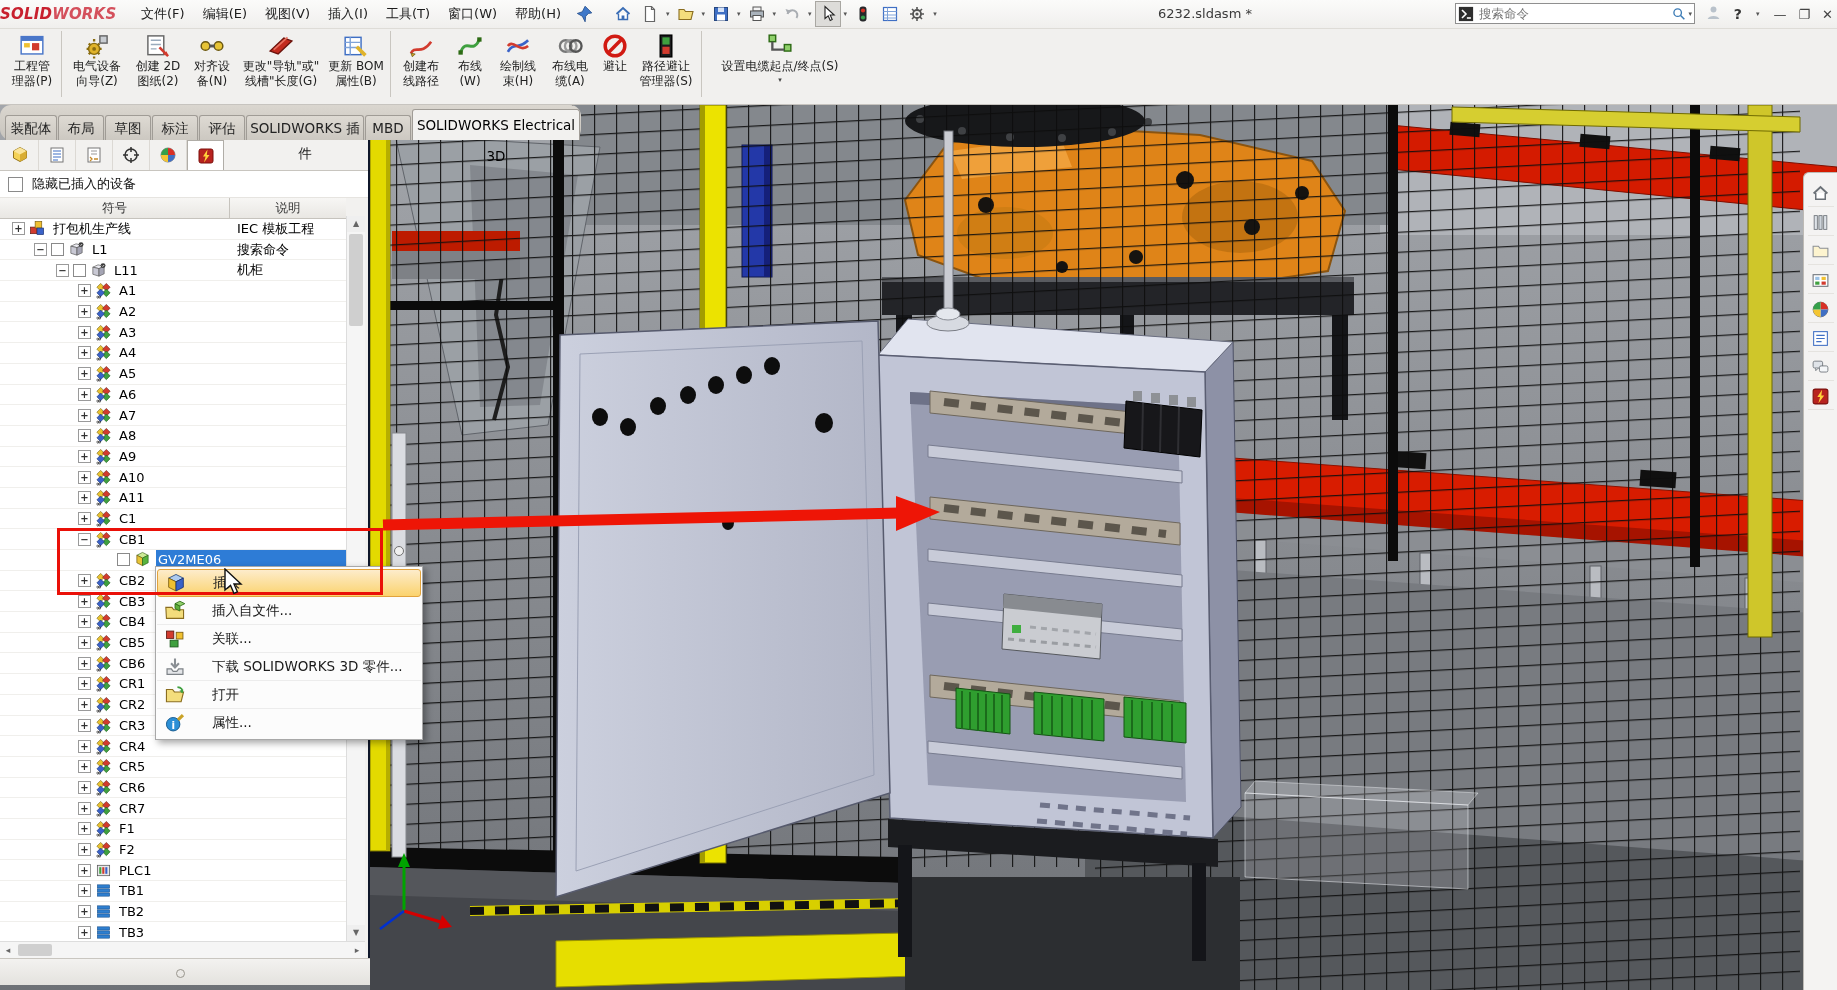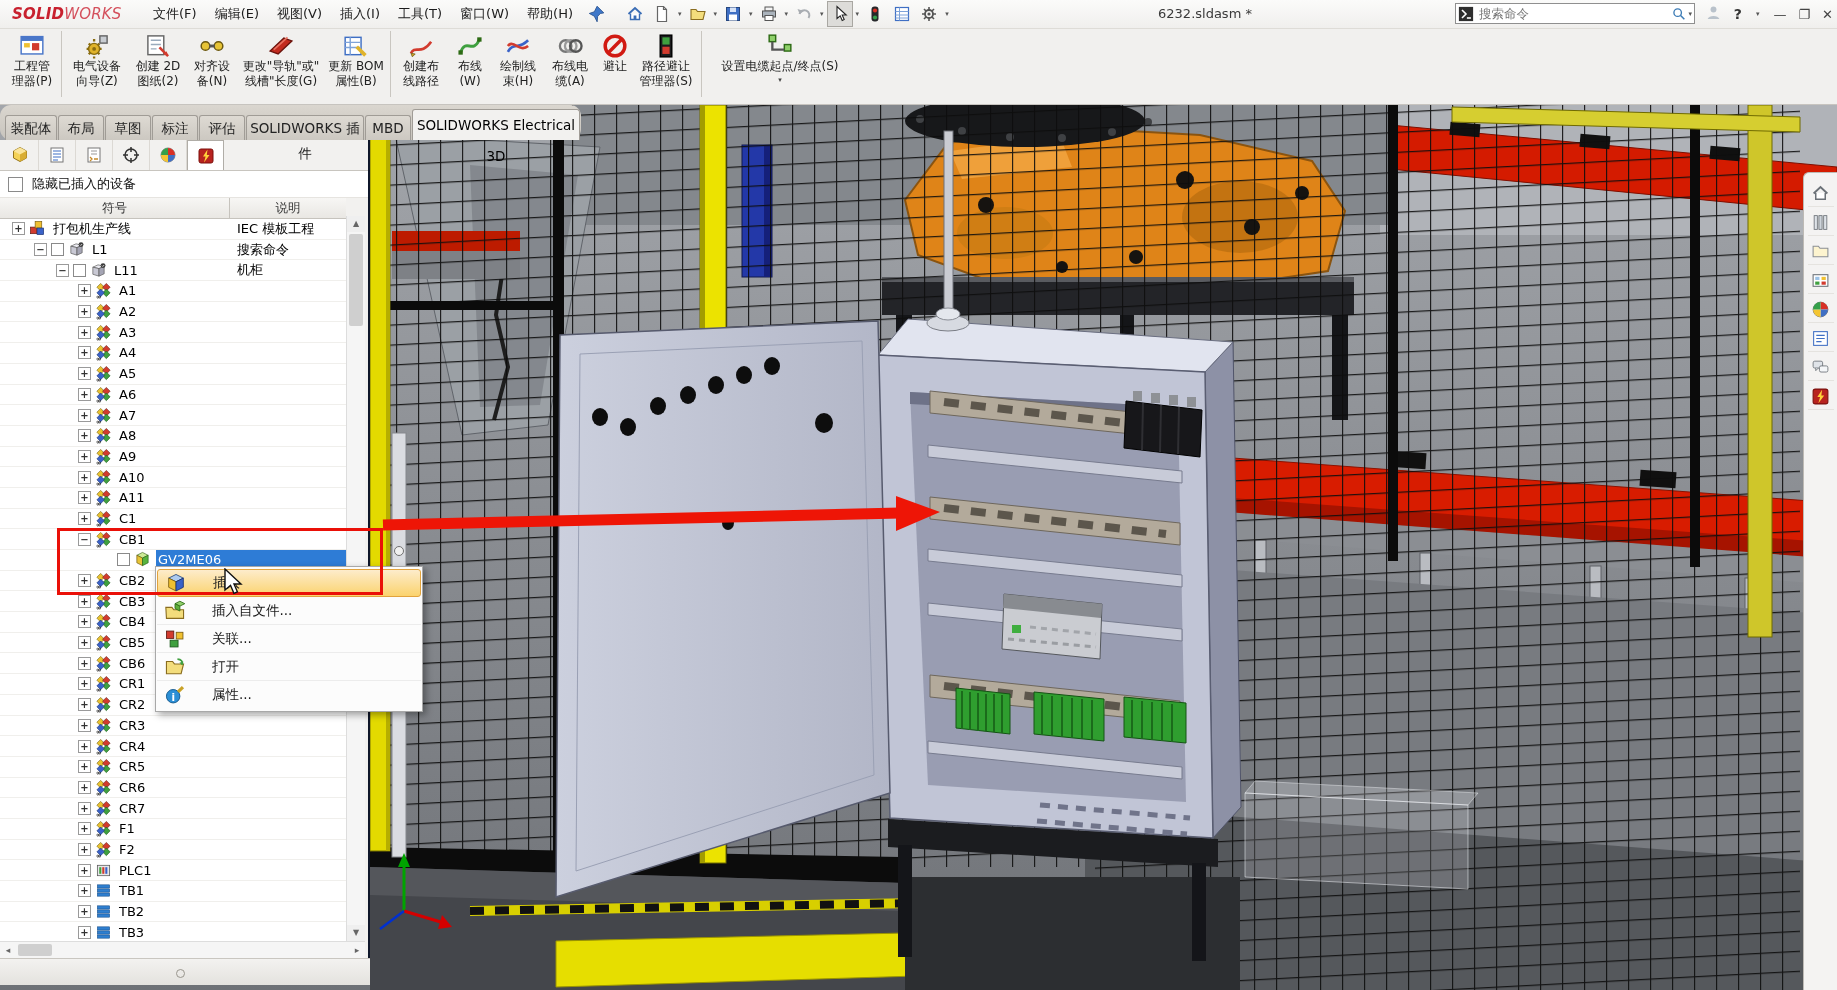--- a/index.html
+++ b/index.html
@@ -1,22 +1,22 @@
 <!DOCTYPE html>
 <html><head>
 <meta charset="utf-8">
 <style>
   html,body{margin:0;padding:0;width:1837px;height:990px;overflow:hidden;
     font-family:"DejaVu Sans","Liberation Sans",sans-serif;background:#f1f0ee;position:relative;}
   
   .titlebar{position:absolute;left:0;top:0;width:1837px;height:28px;background:linear-gradient(#fbfbfa,#f0efed);
     border-bottom:1px solid #dedcd7;display:flex;align-items:center;z-index:40;}
-  .brand{display:flex;align-items:baseline;margin-left:12px;width:132px;flex:none;}
+  .brand{display:flex;align-items:baseline;width:132px;flex:none;}
   .brand .b1{color:#c8202e;font-weight:bold;font-style:italic;font-size:15px;letter-spacing:.2px;}
-  .brand .b2{color:#d4505c;font-style:italic;font-size:15px;letter-spacing:.2px;}
+  .brand .b2{color:#d4505c;font-style:italic;font-size:15px;letter-spacing:.2px;font-weight:bold;}
   #menubar{display:flex;flex:none;}
   .menu-item{font-size:13px;color:#1c1c1c;padding:0 9px;line-height:28px;}
   .pinbtn{width:20px;height:20px;margin-left:4px;flex:none;}
   .qbar{display:flex;align-items:center;margin-left:16px;gap:1px;flex:none;}
   .qbtn{height:24px;display:flex;align-items:center;padding:0 3px;border:1px solid transparent;}
   .qbtn svg{width:18px;height:18px;}
   .qbtn.pressed{background:#dddcd9;border:1px solid #a9a7a2;}
   .qcaret{font-size:7px;color:#555;padding:0 2px;}
   .doc-title{position:absolute;left:1085px;top:0;width:240px;text-align:center;line-height:28px;font-size:13px;color:#3a3a3a;}
   .searchbox{position:absolute;left:1455px;top:3px;width:240px;height:21px;border:1px solid #8f8f8f;background:#fff;
@@ -1168,20 +1168,27 @@
     <div class="mitem">
       <div class="micon"><svg viewBox="0 0 18 18">
           <rect x="2" y="2.5" width="6" height="6" fill="#d23b2e" stroke="#5e1b14" stroke-width=".7"></rect>
           <rect x="10" y="3.5" width="5.5" height="5.5" fill="#f0c030" stroke="#7a5c10" stroke-width=".7"></rect>
           <rect x="5" y="10" width="6.5" height="5.5" fill="#3fa03f" stroke="#1c5a1c" stroke-width=".7"></rect>
         </svg></div>
       <div class="mlabel">关联...</div>
     </div>
     <div class="mitem">
       <div class="micon"><svg viewBox="0 0 18 18">
+          <path d="M9 2v7M5.8 6l3.2 3.4L12.2 6" fill="none" stroke="#8a8f94" stroke-width="1.7"></path>
+          <path d="M2.5 10.5v4.5h13v-4.5h-3.5l-1.5 2h-3l-1.5-2z" fill="#e3e5e8" stroke="#7d8287"></path>
+        </svg></div>
+      <div class="mlabel">下载 SOLIDWORKS 3D 零件...</div>
+    </div>
+    <div class="mitem">
+      <div class="micon"><svg viewBox="0 0 18 18">
           <path d="M2 4.5h5l1.5 2h7.5l-2 8H2z" fill="#f3dd7c" stroke="#8a6d1f" stroke-width=".9"></path>
           <path d="M11 2.5c3 .2 4.5 2 4 4.5" fill="none" stroke="#3fa03f" stroke-width="1.5"></path>
           <path d="M15.8 4.5l-.8 3-2.4-2z" fill="#3fa03f"></path>
         </svg></div>
       <div class="mlabel">打开</div>
     </div>
     <div class="mitem">
       <div class="micon"><svg viewBox="0 0 18 18">
           <circle cx="7.5" cy="10" r="5.5" fill="#2b8fd6" stroke="#1a5c8f" stroke-width=".8"></circle>
           <text x="6.2" y="13.5" font-size="8.5" font-weight="bold" fill="#fff">i</text>

